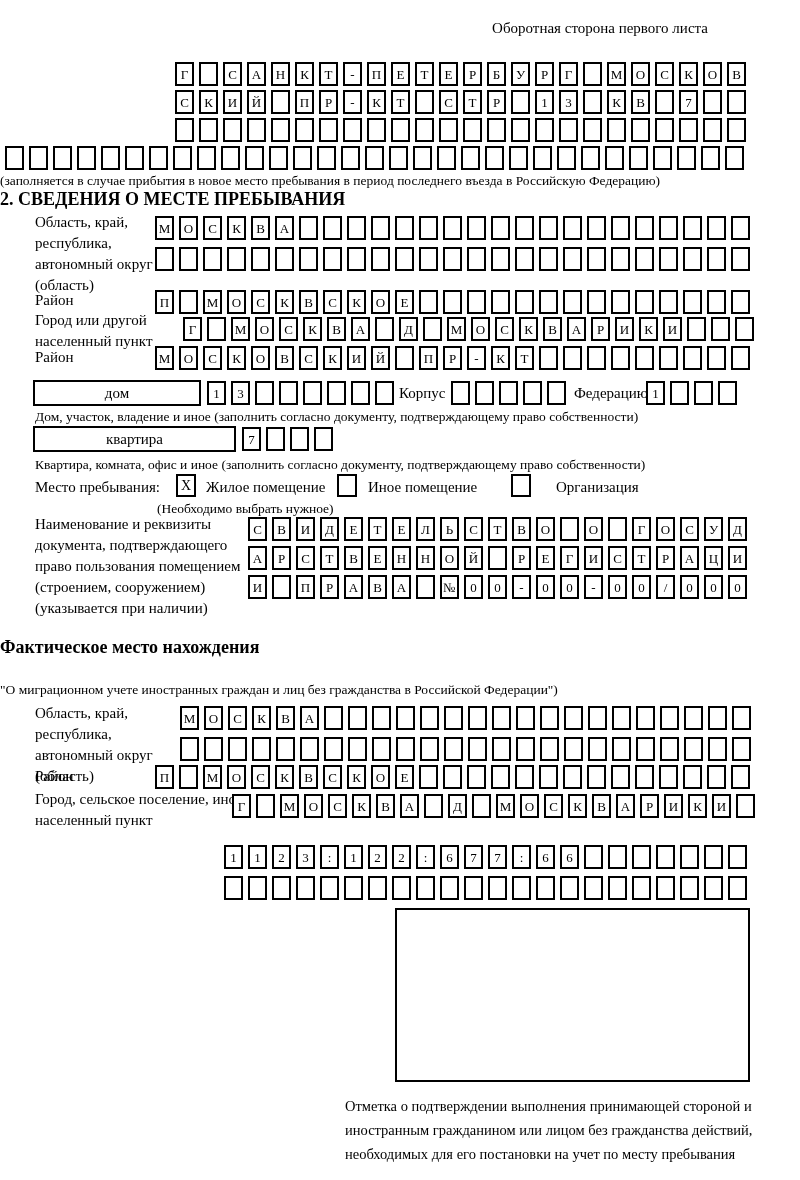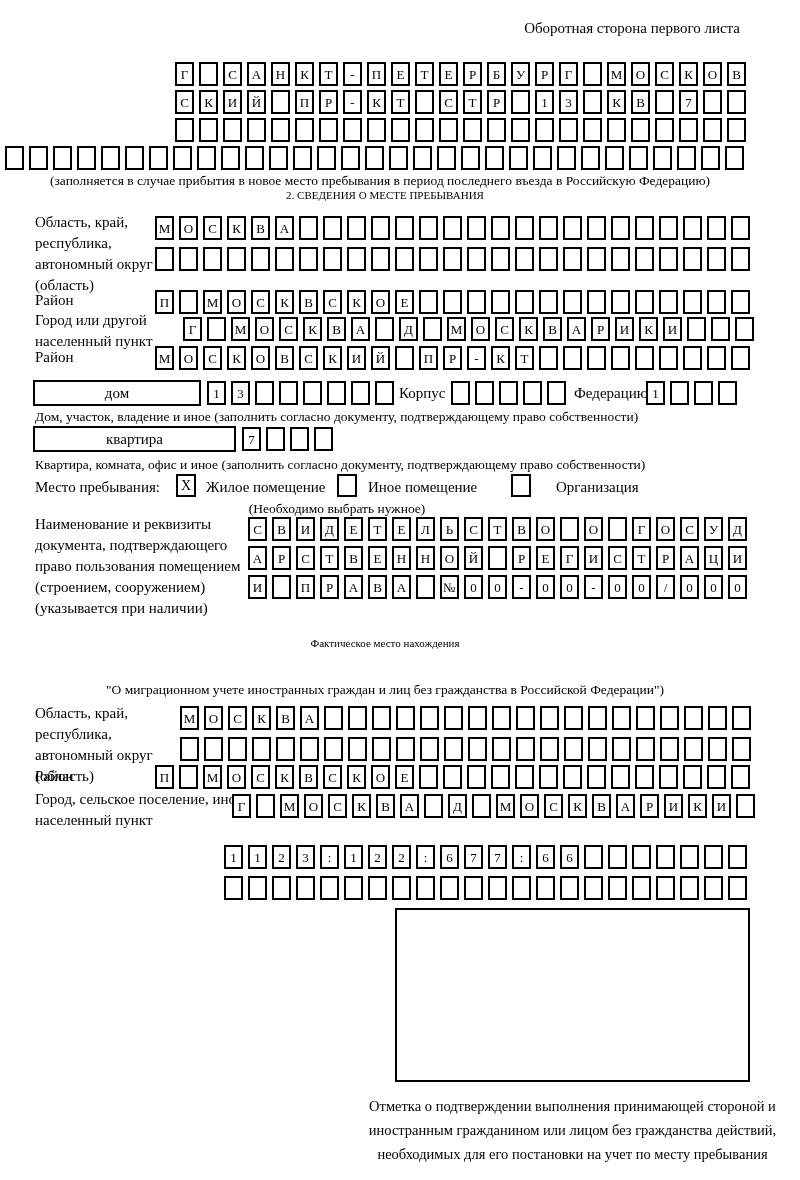--- a/index.html
+++ b/index.html
@@ -4,23 +4,23 @@
 <style>
   html,body { margin:0; padding:0; background:#fff; }
   .page {
     position:relative; width:800px; height:1180px; background:#ffffff;
     font-family:"Liberation Serif","DejaVu Serif",serif; color:#000;
     overflow:hidden;
   }
   .abs { position:absolute; }
   .label { font-size:15px; line-height:21px; }
   .caption { font-size:13.5px; line-height:18px; }
-  .center { text-align:center; }
-  .right { text-align:right; }
-  .title { font-weight:normal; font-size:11px; }
+  .center { }
+  .right { text-align:center; }
+  .title { font-weight:bold; font-size:18px; }
   .cellrow { position:absolute; display:flex; gap:5px; }
   .cell {
     width:19px; height:24px; box-sizing:border-box; border:2px solid #000;
     display:flex; align-items:center; justify-content:center;
     font-size:13px; line-height:1; flex:0 0 auto; background:#fff;
   }
   .wbox {
     position:absolute; box-sizing:border-box; border:2px solid #000;
     display:flex; align-items:center; justify-content:center;
     font-size:15px; background:#fff;

